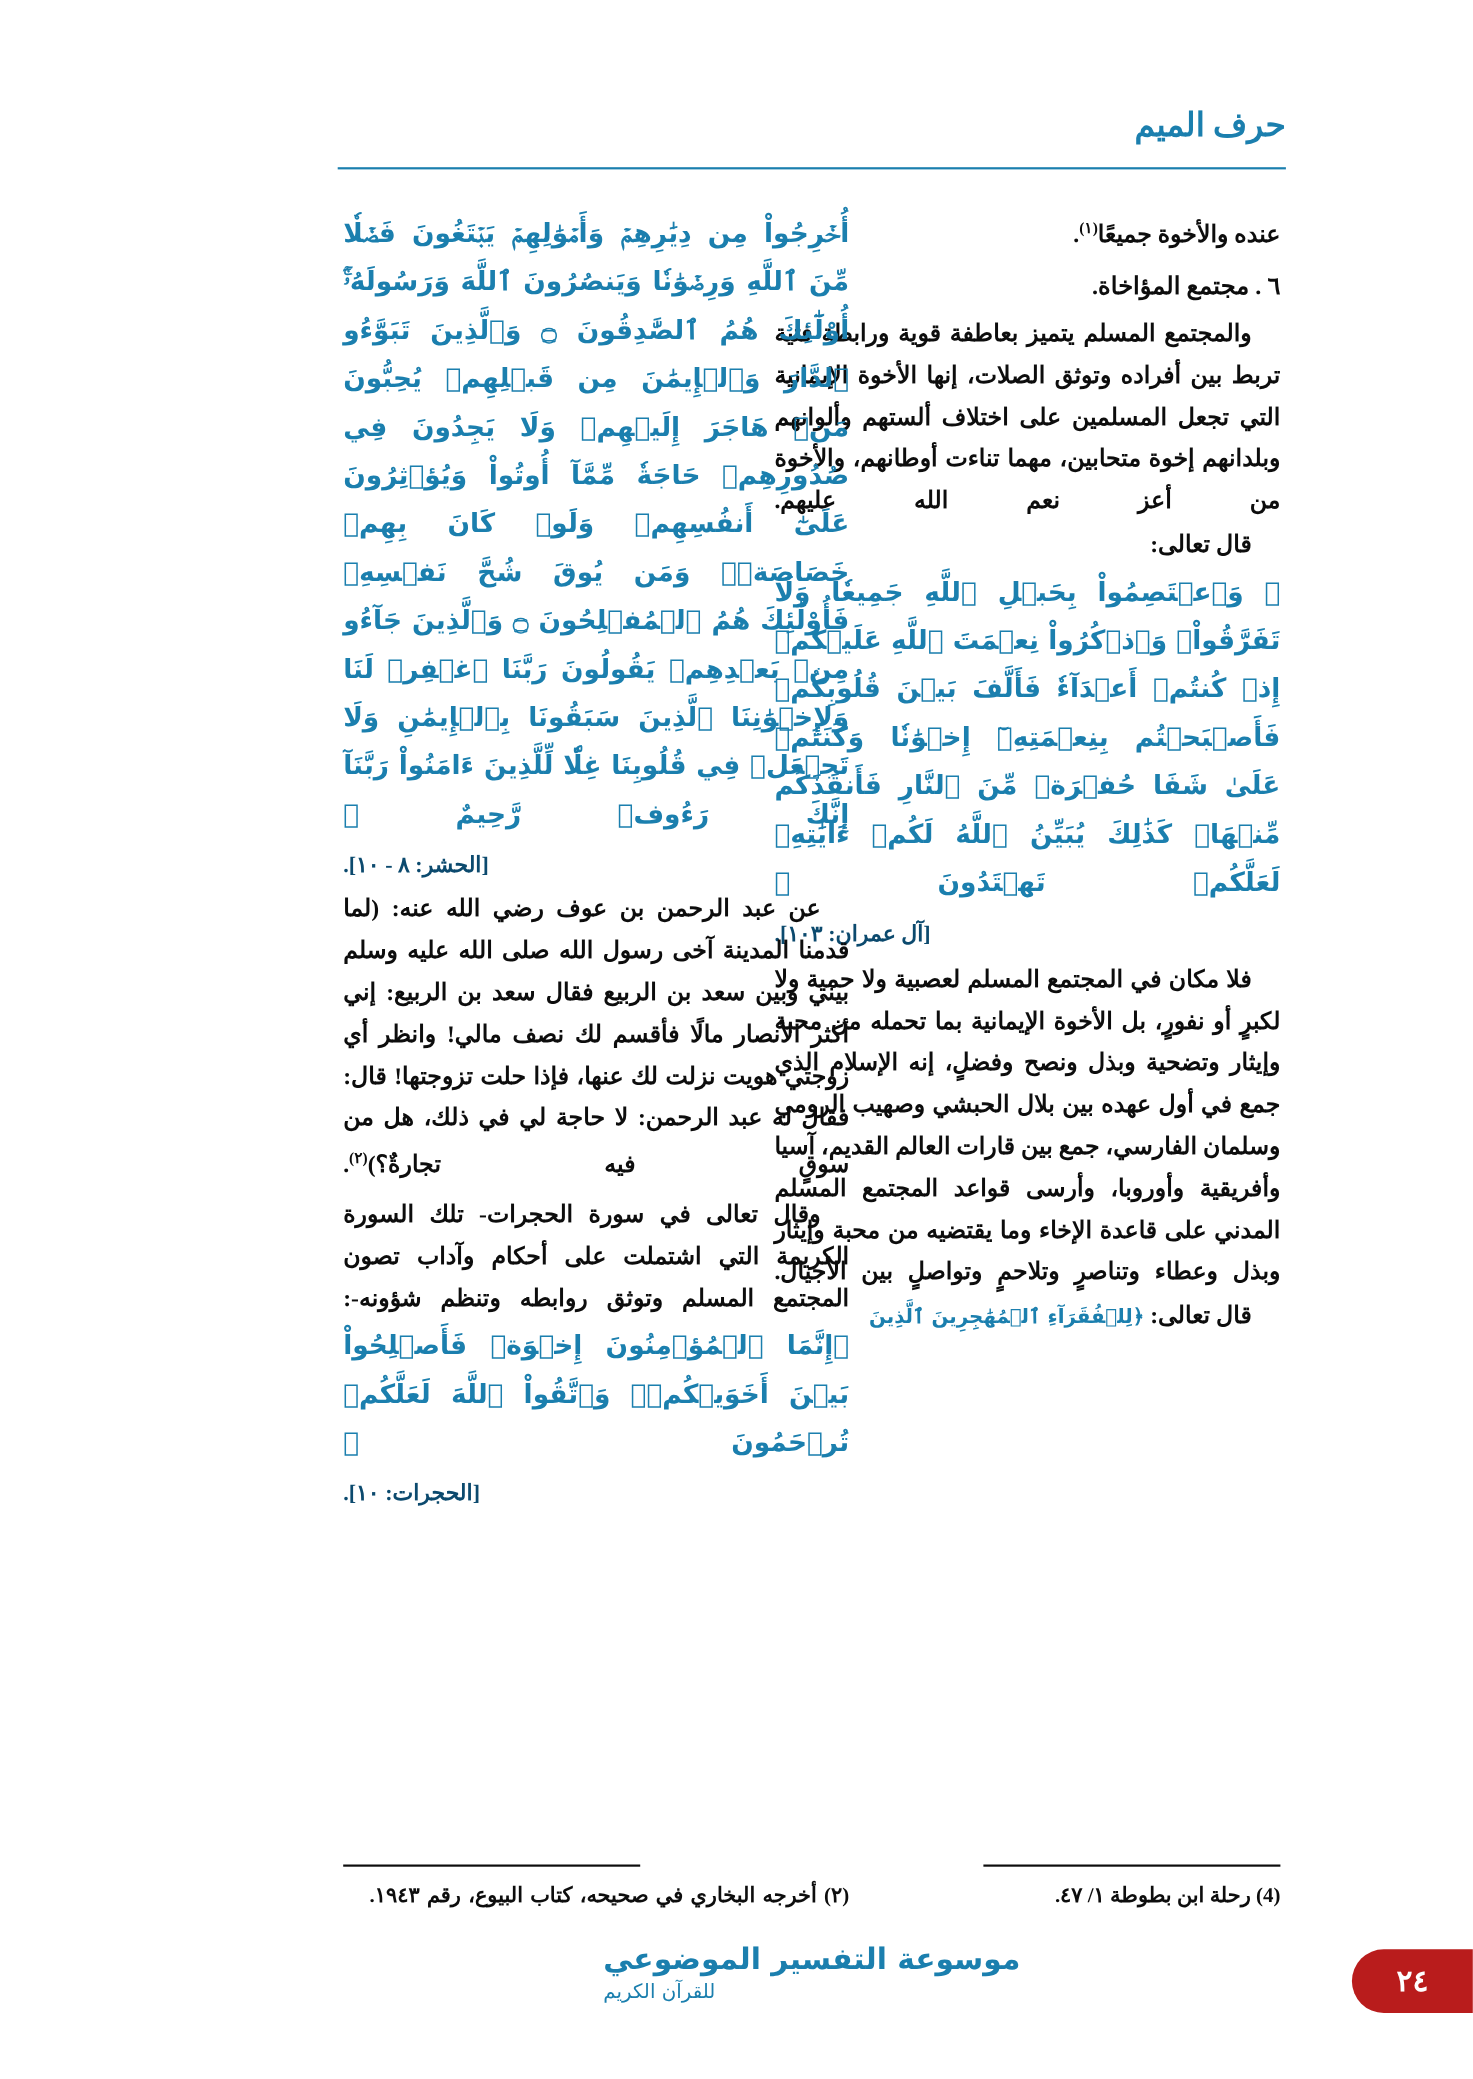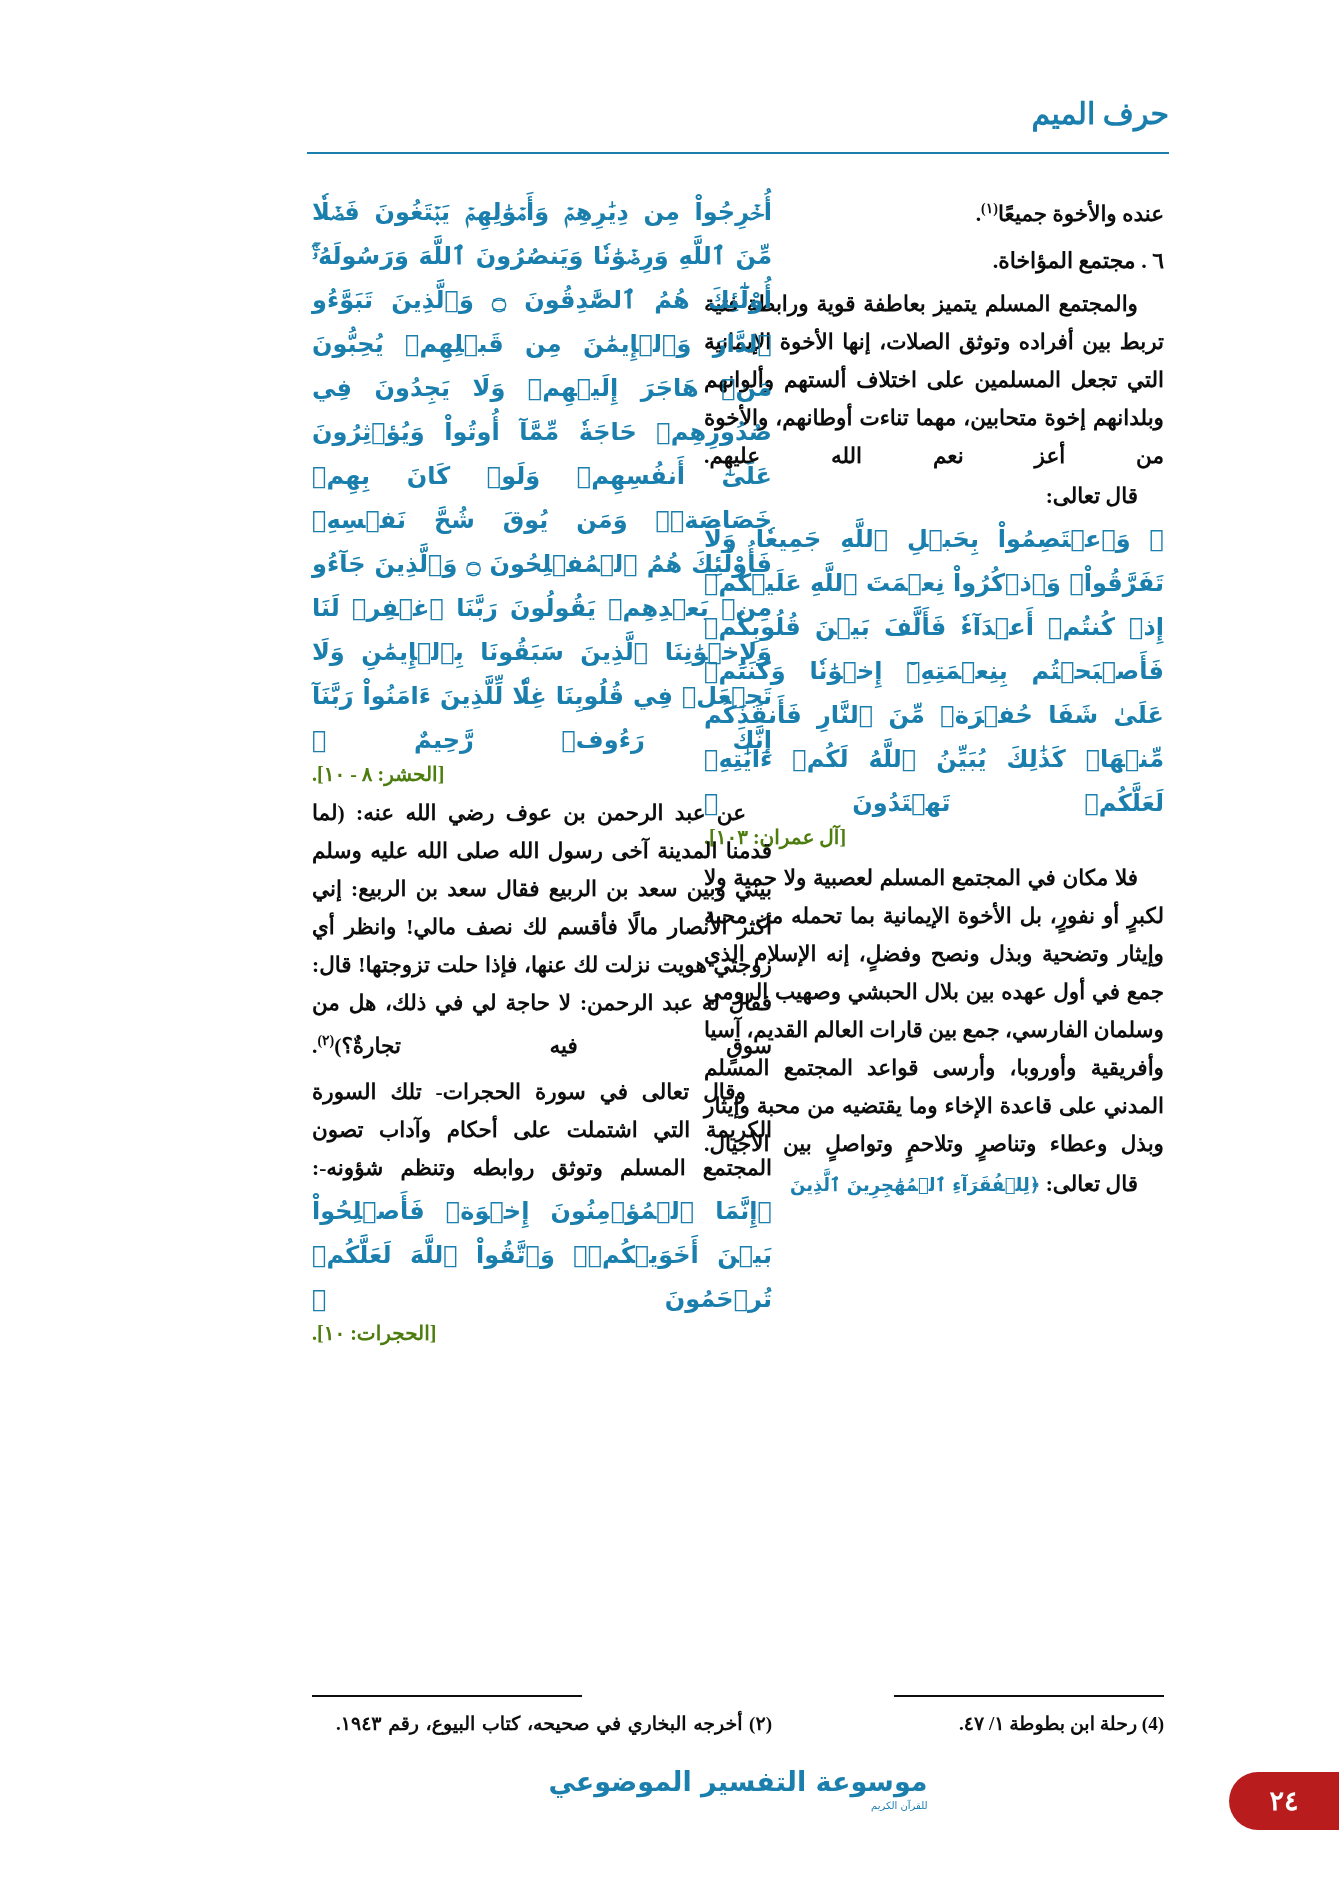--- a/index.html
+++ b/index.html
@@ -93,23 +93,23 @@
     direction: rtl;
   }
   .quran-inline {
     color: #1b7fae;
     font-family: "DejaVu Sans", sans-serif;
     font-size: 18px;
   }
   .src {
     font-size: 20px;
     font-weight: bold;
-    color: #4d7c0f;
+    color: #0c4a6e;
     text-align: left;
-    margin-top: 0;
+    margin-top: 12px;
   }
 
   .sup {
     font-size: 14px;
     vertical-align: super;
   }
 
   
   .footnotes {
     position: absolute;
@@ -142,31 +142,31 @@
     bottom: 44px;
     left: 0;
     right: 0;
     height: 80px;
   }
   .logo {
     position: absolute;
     left: 50%;
     transform: translateX(-50%);
     top: 0;
-    text-align: right;
+    text-align: left;
     color: #1b7fae;
   }
   .logo-main {
     font-size: 27px;
     font-weight: bold;
     letter-spacing: -1px;
     font-family: "DejaVu Sans", sans-serif;
   }
   .logo-sub {
-    font-size: 10px;
+    font-size: 18px;
     margin-top: 3px;
     font-family: "DejaVu Sans", sans-serif;
   }
   .page-number-tab {
     position: absolute;
     right: 0;
     top: 6px;
     width: 110px;
     height: 58px;
     background: #b91c1c;

